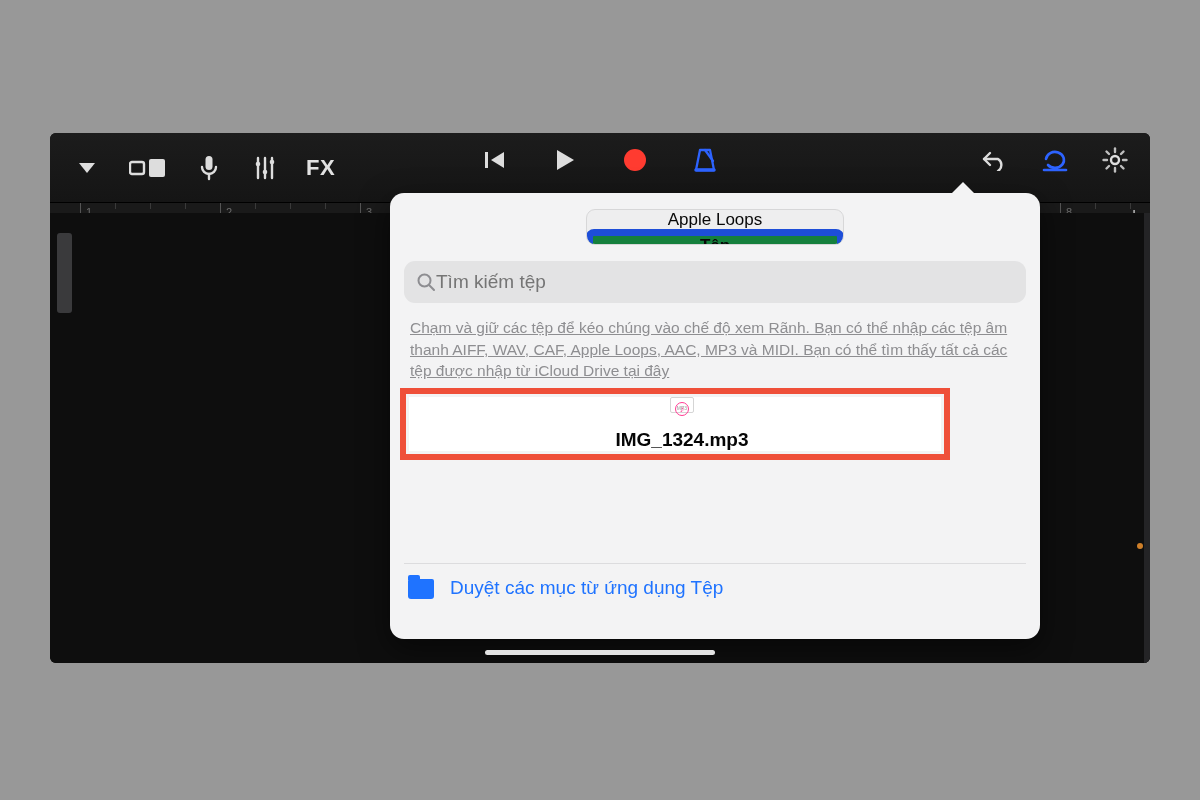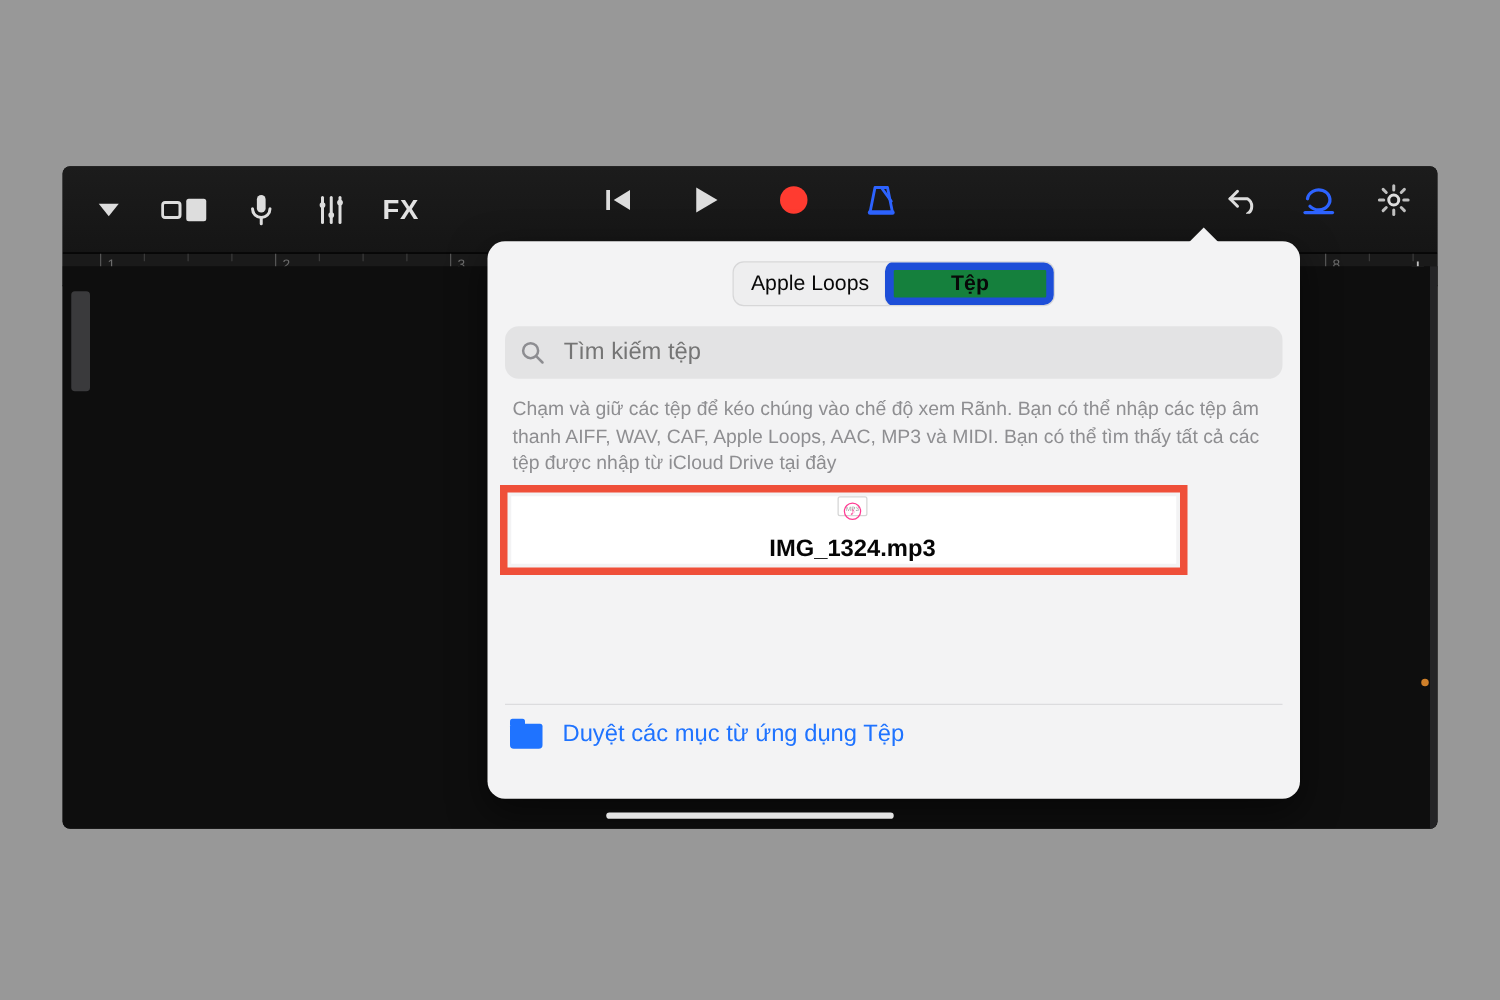--- a/index.html
+++ b/index.html
@@ -84,48 +84,50 @@
   .seg-control {
     margin: 16px auto 0;
     width: 258px; height: 36px;
     background:#eeeeef;
     border:1px solid #d7d7d8;
     border-radius:9px;
     display:flex;
     font-size:17px;
     font-weight:500;
     overflow:hidden;
+    flex-direction:column;
   }
   .seg-control .seg-item {
     flex:1; display:flex; align-items:center; justify-content:center;
     color:#080808; cursor:pointer;
   }
   .seg-control .seg-item.active {
     background:#15803d; border:7px solid #1d4ed8; border-radius:8px; margin:-1px;
     box-shadow:0 1px 2px rgba(0,0,0,0.07);
     font-weight:600;
   }
   .search-wrap {
     margin:16px 14px 0;
     height:42px;
     background:#e3e3e4;
     border-radius:11px;
     display:flex; align-items:center;
     padding:10px 12px;
-    gap:15px;
+    gap:0;
   }
   .search-wrap svg { flex-shrink:0; }
   .search-input {
     border:none; background:transparent; outline:none;
     font-size:19px; color:#8d8d91; flex:1;
   }
   .help-text {
     margin:14px 20px 15px;
     font-size:15.5px; line-height:1.4;
     color:#8e8e91;
+    text-decoration:underline;
   }
   .file-row-wrap {
     position: absolute;
     left:10px; top:195px; right:90px;
     border:6px solid #ef4f39;
     padding:3px;
     z-index:3;
   }
   .file-row {
     height:54px; background:#ffffff;

